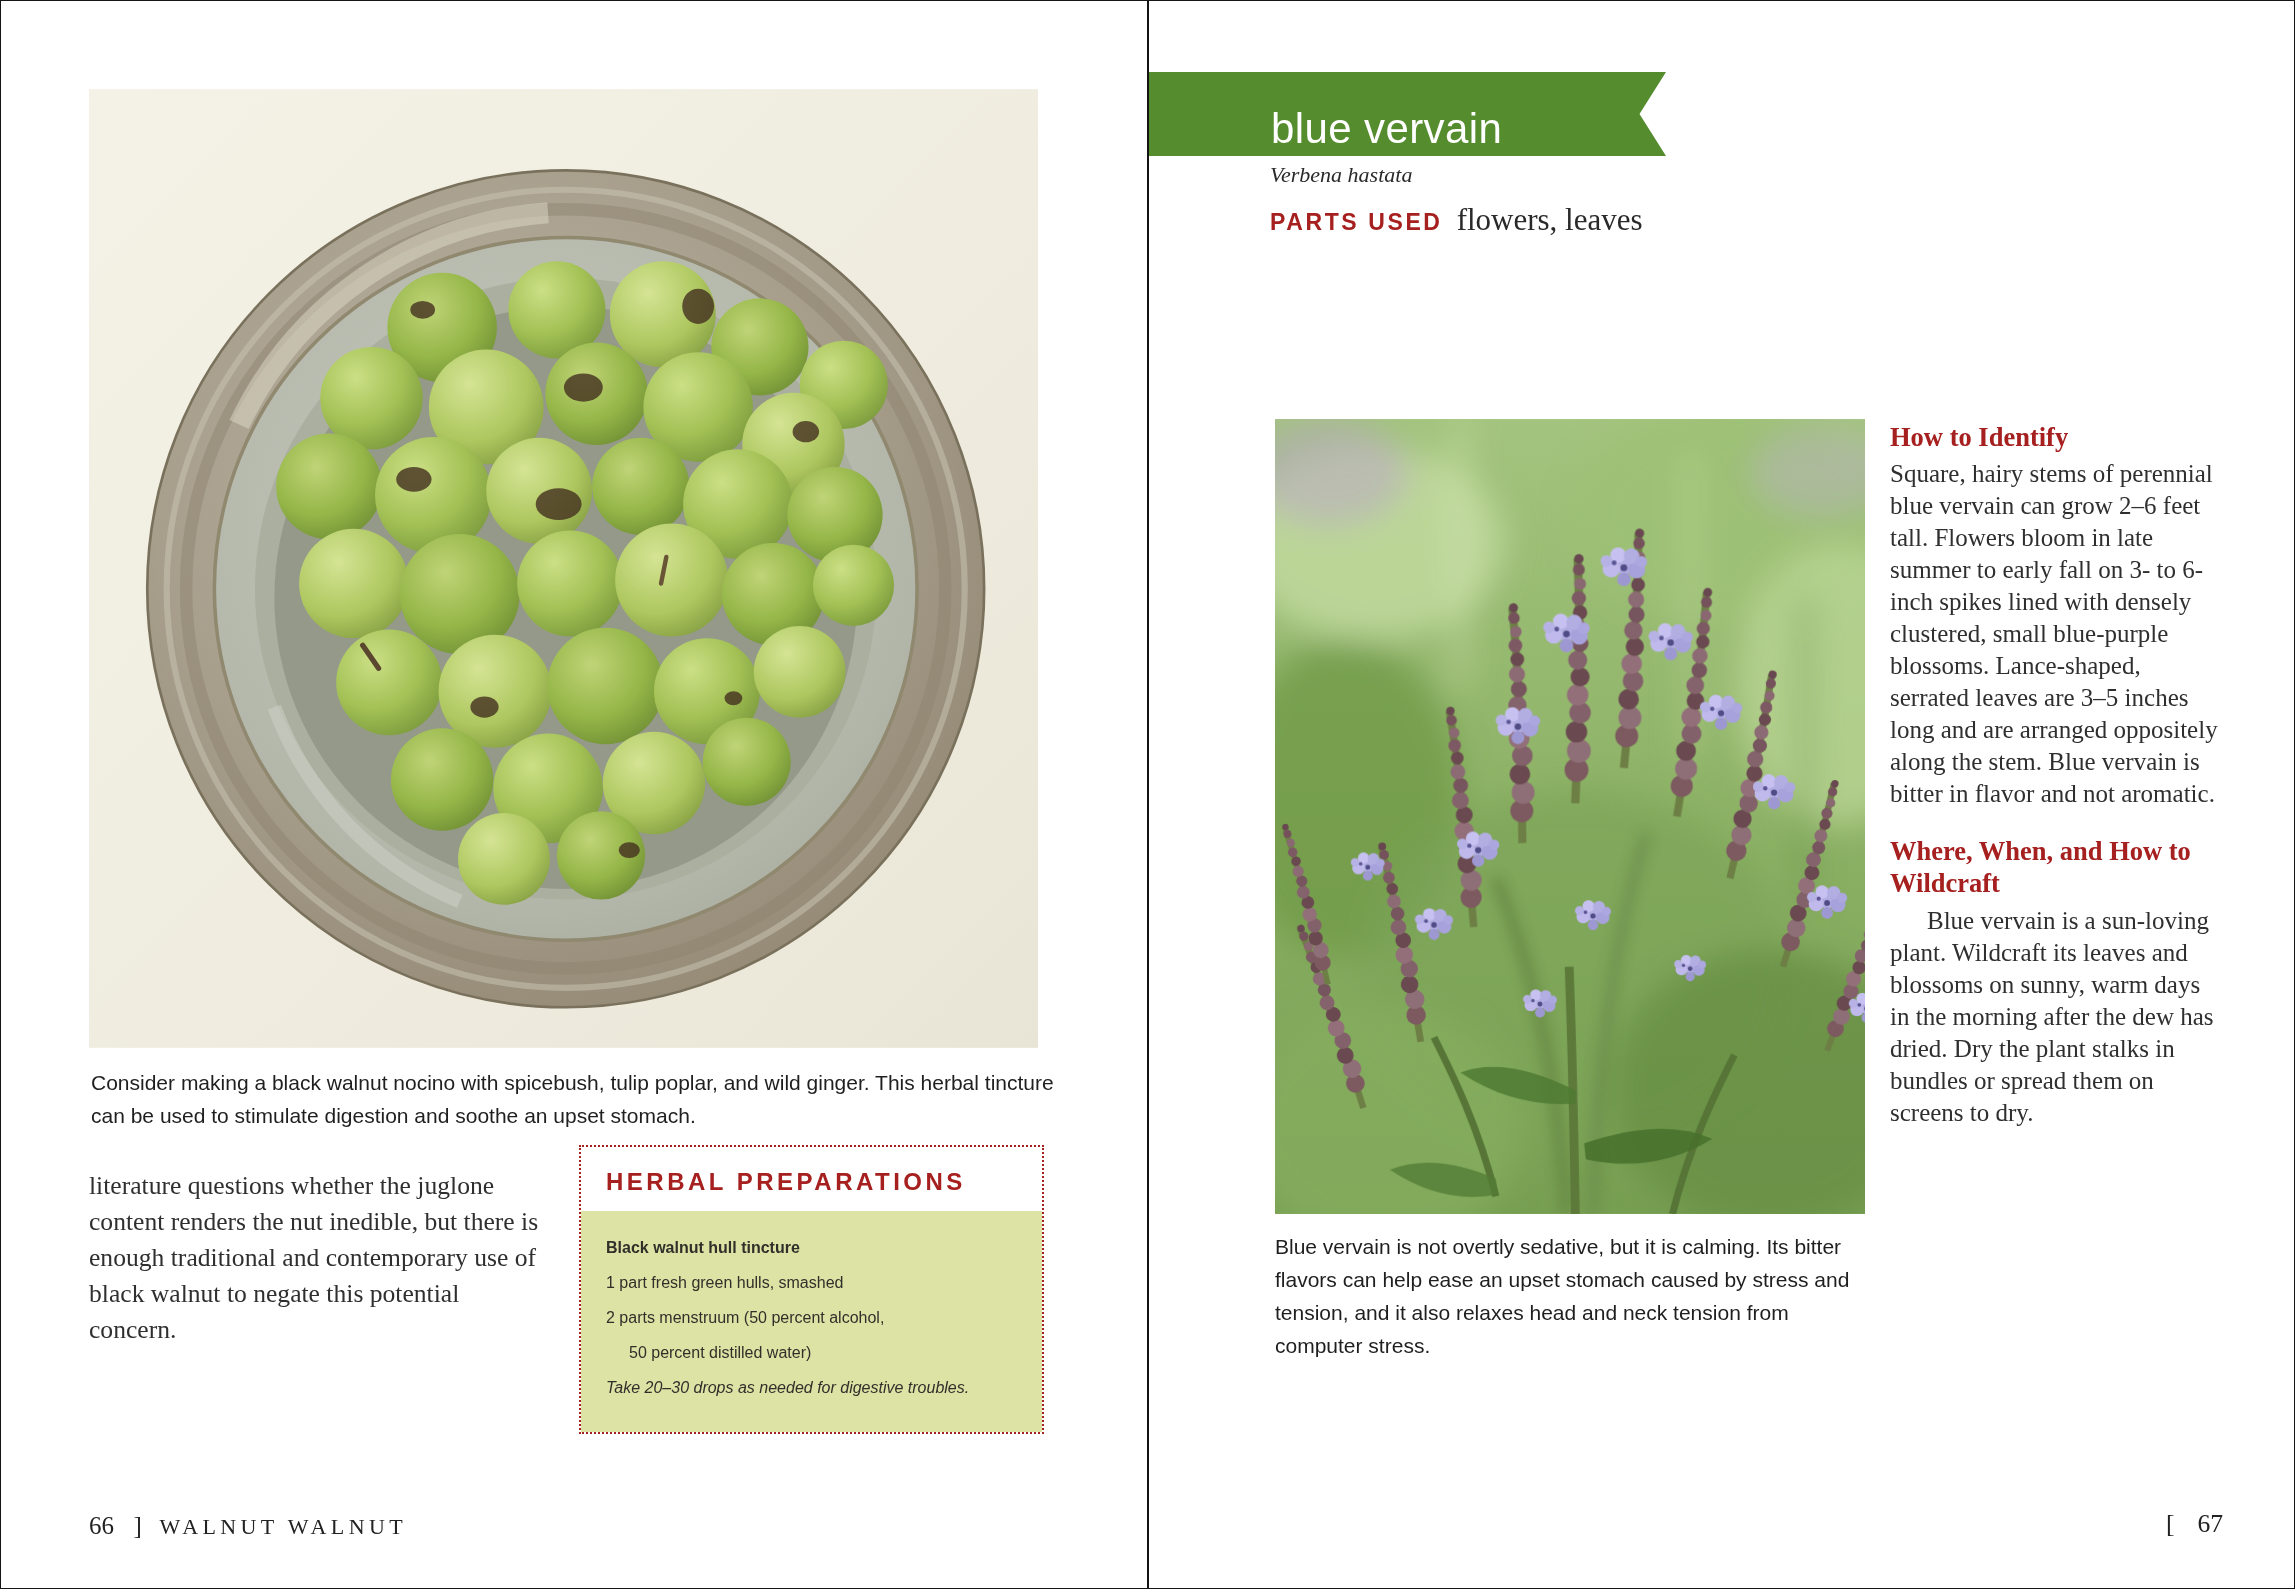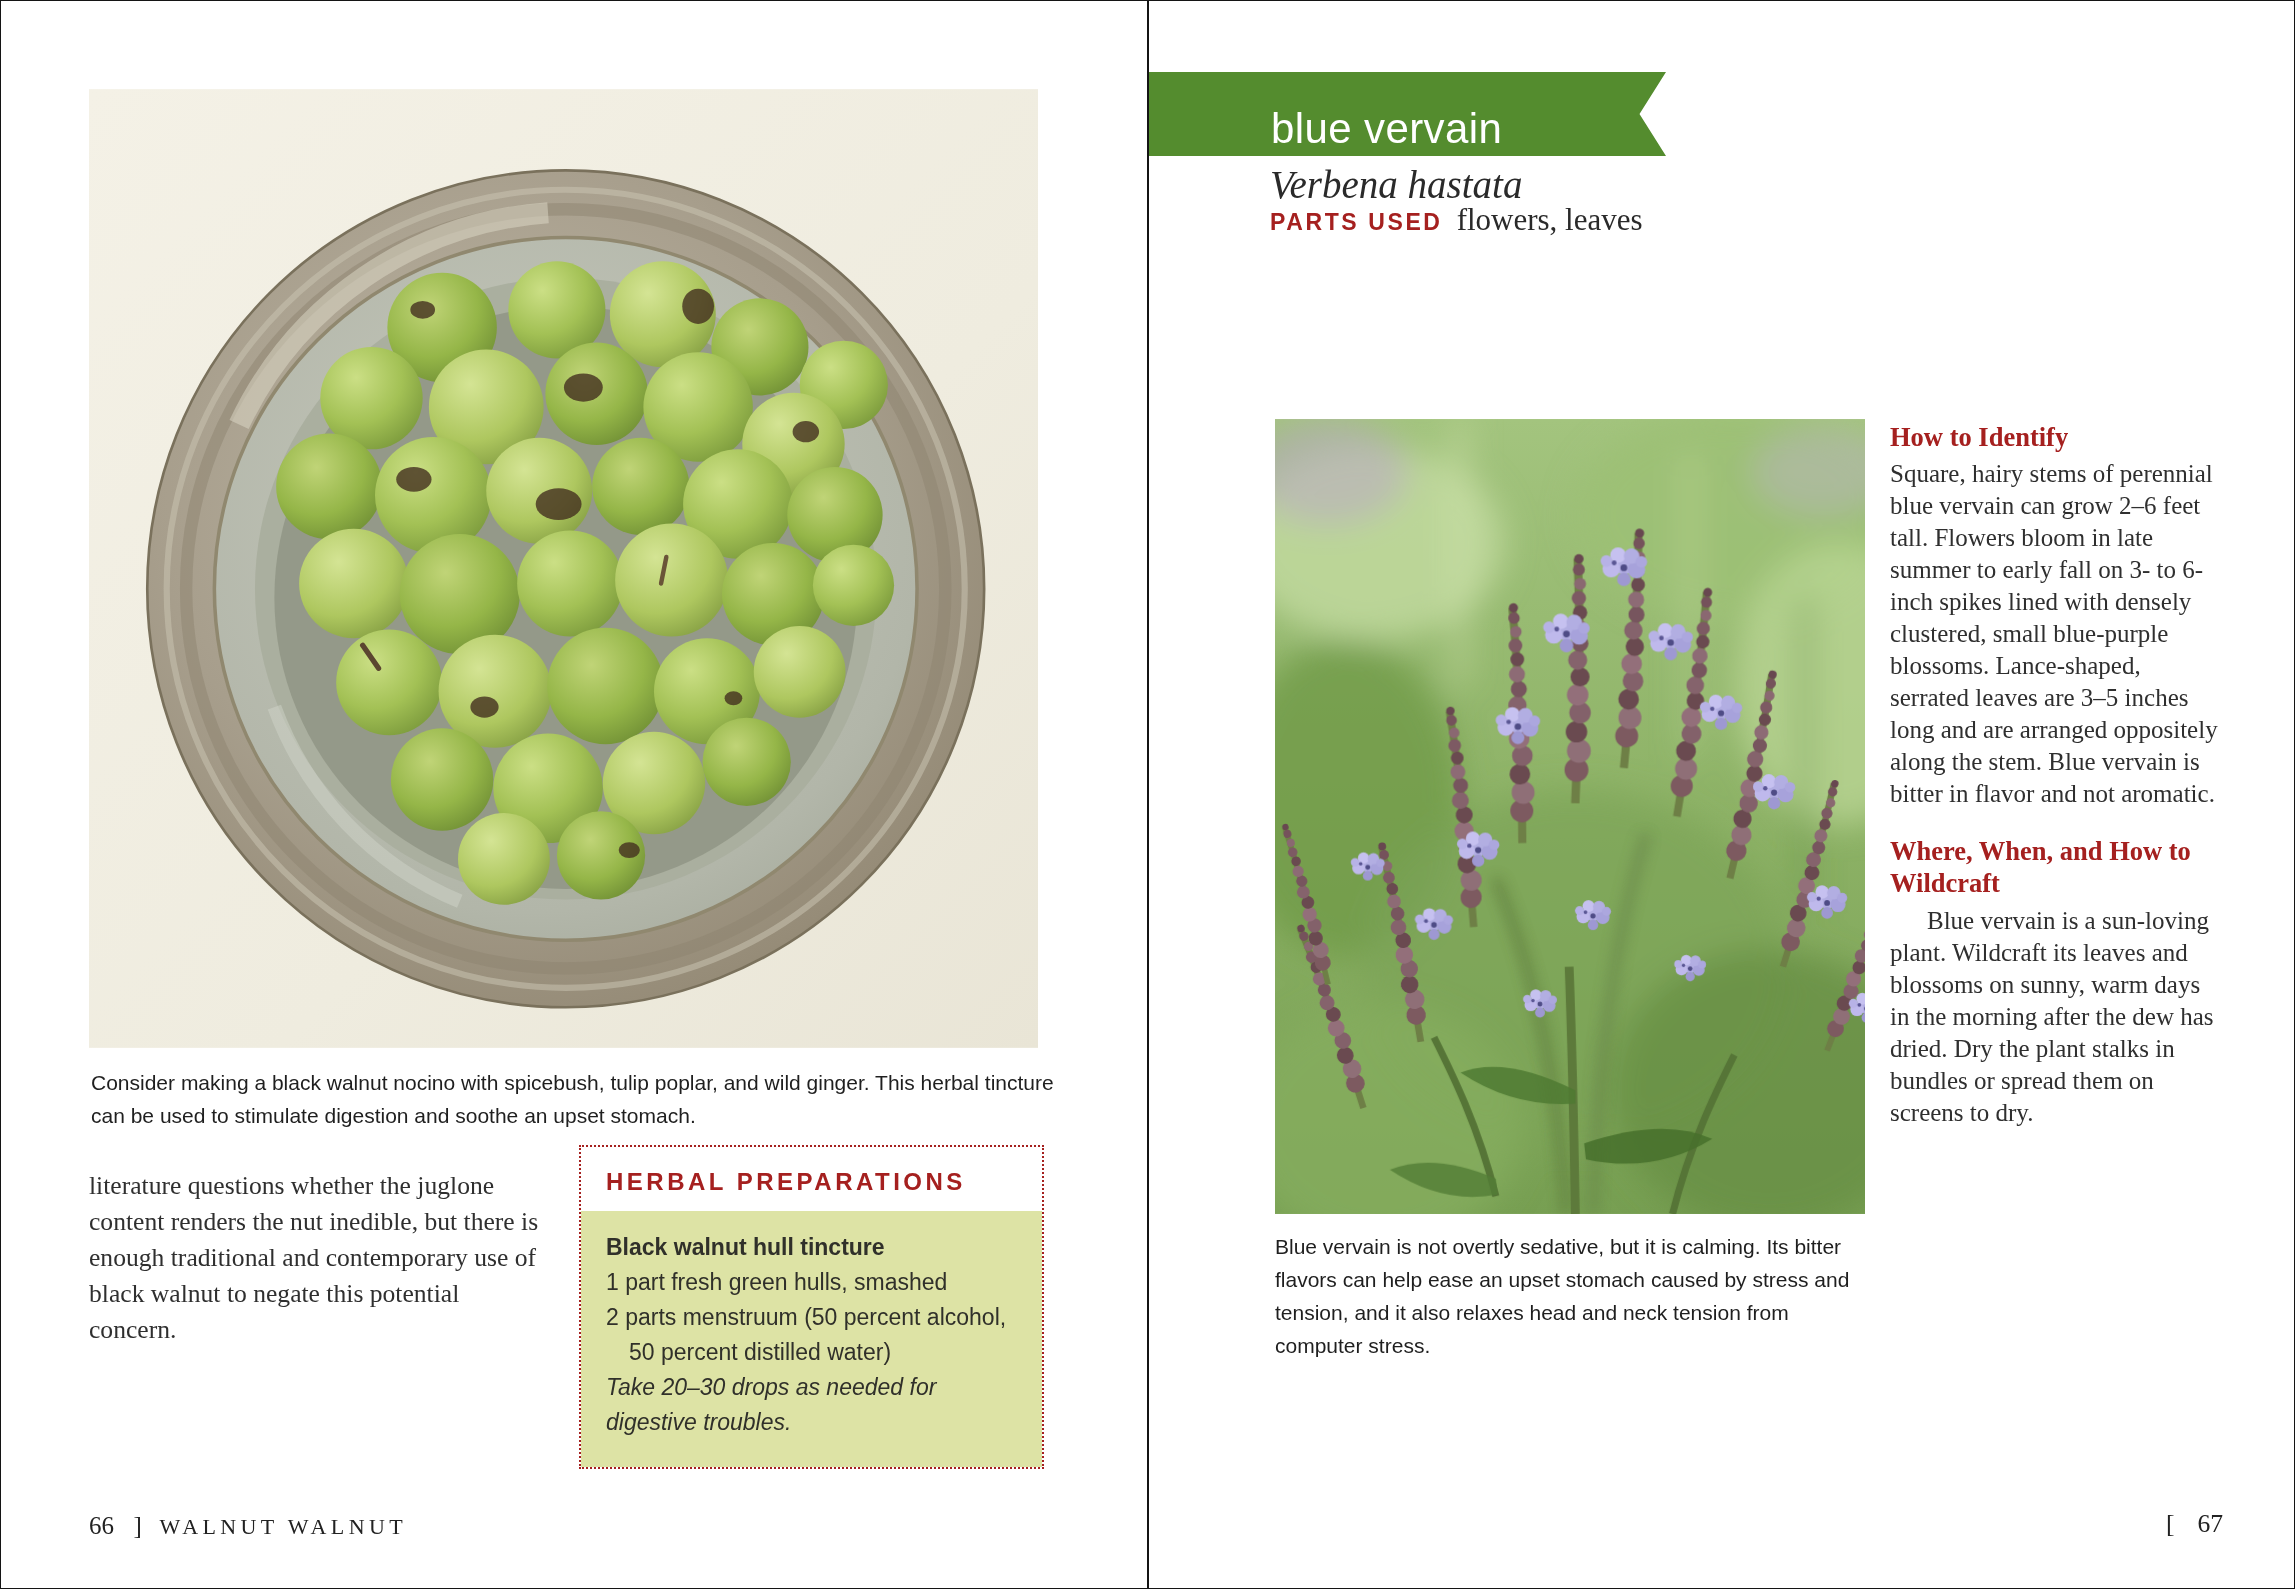--- a/index.html
+++ b/index.html
@@ -14,37 +14,37 @@
   .walnut-photo{position:absolute;left:88px;top:88px;width:949px;height:959px;overflow:hidden;}
   .left-caption{position:absolute;left:90px;top:1065px;width:980px;
     font-family:"Liberation Sans", sans-serif;font-size:21px;line-height:33px;color:#1f1f1f;}
   .left-body{position:absolute;left:88px;top:1167px;width:459px;
     font-size:25.6px;line-height:36px;color:#2f2f2f;}
   .herb-box{position:absolute;left:578px;top:1144px;width:465px;box-sizing:border-box;
     border:2.6px dotted var(--heading-red);background:#fff;}
   .herb-box-title{padding:21px 25px 15px 25px;color:var(--heading-red);
     font-family:"Liberation Sans", sans-serif;font-weight:bold;font-size:24px;letter-spacing:3.5px;}
   .herb-box-green{background:var(--box-green);padding:19.4px 25px 26.5px 25px;
-    font-family:"Liberation Sans", sans-serif;font-size:23px;line-height:35px;color:#30302a;}
+    font-family:"Liberation Sans", sans-serif;font-size:16px;line-height:35px;color:#30302a;}
   .herb-recipe-title{font-weight:bold;}
   .herb-ing-indent{padding-left:23px;}
   .herb-instructions{font-style:italic;}
   .left-footer{position:absolute;left:88px;top:1511px;display:flex;align-items:baseline;
     font-size:25px;color:#222;}
   .left-footer .sep{margin:0 17.7px 0 19.4px;}
   .left-footer .chapter{font-size:22px;letter-spacing:4.4px;}
 
   
   .banner{position:absolute;left:1148px;top:71px;width:517px;height:84px;
     background:var(--banner-green);
     clip-path:polygon(0 0,100% 0,calc(100% - 26.5px) 50%,100% 100%,0 100%);
     display:flex;align-items:flex-end;}
   .banner-title{color:#fff;font-family:"Liberation Sans", sans-serif;font-size:42px;
     padding-left:122px;padding-bottom:3.5px;letter-spacing:0.4px;}
-  .latin-name{position:absolute;left:1269px;top:161px;font-style:italic;font-size:39px;color:#2a2a2a;text-align:center;}
+  .latin-name{position:absolute;left:1269px;top:161px;font-style:italic;font-size:22px;color:#2a2a2a;text-align:center;}
   .parts-line{position:absolute;left:1269px;top:201px;}
   .parts-label{font-family:"Liberation Sans", sans-serif;font-weight:bold;font-size:23px;
     letter-spacing:2.6px;color:var(--heading-red);margin-right:10.6px;text-align:right;}
   .parts-value{font-size:31px;color:#2a2a2a;}
   .intro{position:absolute;left:1269px;top:270px;width:839px;
     font-style:italic;font-size:26.5px;line-height:33px;color:#2e2e2e;}
   .vervain-photo{position:absolute;left:1274px;top:418px;width:590px;height:795px;overflow:hidden;}
   .photo-caption{position:absolute;left:1274px;top:1229px;width:600px;
     font-family:"Liberation Sans", sans-serif;font-size:21px;line-height:33px;color:#1f1f1f;}
   .right-col{position:absolute;left:1889px;top:420px;width:334px;}

